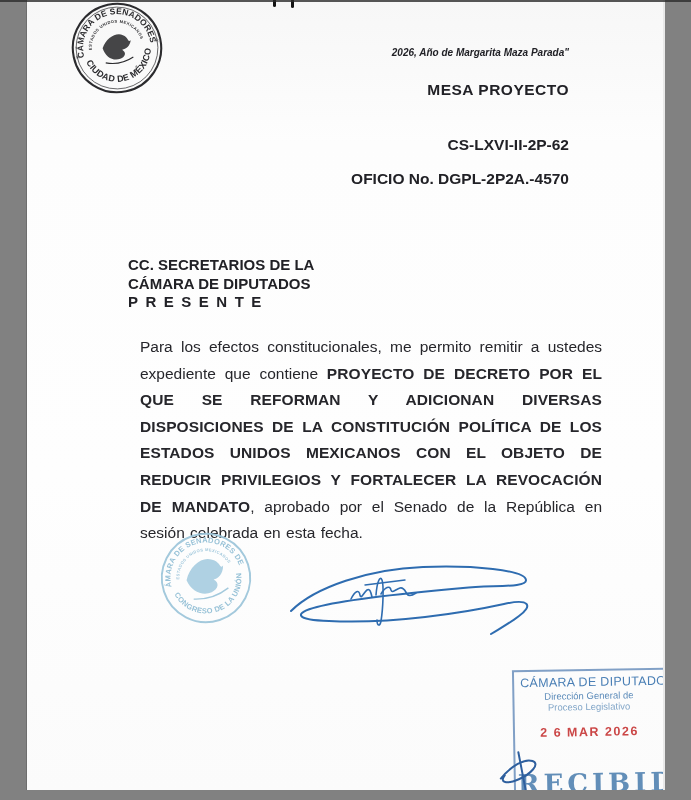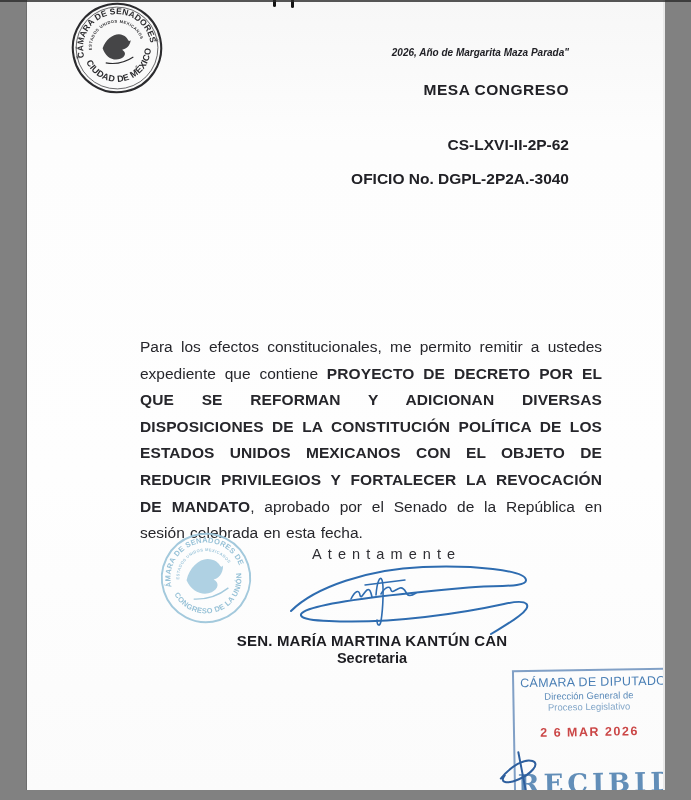--- a/index.html
+++ b/index.html
@@ -77,24 +77,29 @@
       <g>
         <path d="M -15 -3 C -9 -13 3 -17 9 -12 C 15 -8 12 -3 16 -5 C 14 1 9 3 5 3 C 9 7 7 11 1 12 C -7 13 -14 7 -15 -3 Z" fill="#2b2b2e" opacity=".88"></path>
         <path d="M -15 13 Q 0 19 15 13" stroke="#2b2b2e" stroke-width="1.2" fill="none"></path>
       </g>
     </svg>
 
     <div class="cutmark m1"></div>
     <div class="cutmark m2"></div>
 
     <div class="hdr quote">2026, Año de Margarita Maza Parada"</div>
-    <div class="hdr mesa">MESA CONGRESO</div>
+    <div class="hdr mesa">MESA PROYECTO</div>
     <div class="hdr ref">CS-LXVI-II-2P-62</div>
-    <div class="hdr oficio">OFICIO No. DGPL-2P2A.-3040</div>
+    <div class="hdr oficio">OFICIO No. DGPL-2P2A.-4570</div>
 
+    <div class="recipient">
+      <div class="r1">CC. SECRETARIOS DE LA</div>
+      <div class="r2">CÁMARA DE DIPUTADOS</div>
+      <div class="r3">PRESENTE</div>
+    </div>
 
     <p class="body-par"><span>Para los efectos constitucionales, me permito remitir a ustedes expediente que contiene </span><b>PROYECTO DE DECRETO POR EL QUE SE REFORMAN Y ADICIONAN DIVERSAS DISPOSICIONES DE LA CONSTITUCIÓN POLÍTICA DE LOS ESTADOS UNIDOS MEXICANOS CON EL OBJETO DE REDUCIR PRIVILEGIOS Y FORTALECER LA REVOCACIÓN DE MANDATO</b><span>, aprobado por el Senado de la República en sesión celebrada en esta fecha.</span></p>
 
     <svg class="seal-blue" width="96" height="96" viewBox="-50 -50 100 100">
       <circle r="46" fill="none" stroke="#9cc5da" stroke-width="2"></circle>
       <path id="scTop" d="M -37 0 A 37 37 0 0 1 37 0" fill="none"></path>
       <path id="scBot" d="M -37 0 A 37 37 0 0 0 37 0" fill="none"></path>
       <path id="scInn" d="M -28 0 A 28 28 0 0 1 28 0" fill="none"></path>
       <text font-size="7.8" font-weight="bold" fill="#8fbdd4" letter-spacing="0.3">
         <textPath href="#scTop" startOffset="50%" text-anchor="middle">CÁMARA DE SENADORES DEL</textPath>
@@ -104,36 +109,31 @@
       </text>
       <text font-size="4.2" font-weight="bold" fill="#9cc5da" letter-spacing="0.4">
         <textPath href="#scInn" startOffset="50%" text-anchor="middle">ESTADOS UNIDOS MEXICANOS</textPath>
       </text>
       <g>
         <path d="M -20 -4 C -12 -18 4 -23 12 -16 C 20 -11 16 -4 21 -7 C 18 2 12 4 7 4 C 12 9 9 15 1 16 C -9 17 -19 9 -20 -4 Z" fill="#a3cade" opacity=".95"></path>
         <path d="M -19 17 Q 0 24 19 17" stroke="#9cc5da" stroke-width="1.4" fill="none"></path>
       </g>
     </svg>
 
-    <div class="salutation">Atentamente</div>
 
     <svg class="signature" width="265" height="95" viewBox="0 0 265 95">
       <g fill="none" stroke="#2e6cb0" stroke-width="2" stroke-linecap="round" stroke-linejoin="round">
         <path d="M 14 60 C 38 36 92 18 146 16 C 196 14 248 19 249 29 C 250 37 216 34 186 37 C 130 42 70 48 40 56 C 16 62 18 69 52 70 C 116 73 186 62 227 53 C 253 47 256 55 242 65 C 233 72 222 78 214 83"></path>
         <path d="M 74 48 C 78 40 82 38 83 44 C 84 49 87 41 90 39 C 93 37 94 42 95 46" stroke-width="1.6"></path>
         <path d="M 99 44 C 100 31 103 24 105 29 C 107 34 106 58 104 70 C 103 76 100 75 100 69" stroke-width="1.6"></path>
         <path d="M 104 43 C 108 36 113 34 114 39 C 115 43 119 38 123 37 C 127 36 128 40 130 43 C 132 46 136 44 139 42" stroke-width="1.6"></path>
         <path d="M 88 34 L 128 29" stroke-width="1.4"></path>
       </g>
     </svg>
 
-    <div class="signer">
-      <div class="nm">SEN. MARÍA MARTINA KANTÚN CAN</div>
-      <div class="tl">Secretaria</div>
-    </div>
 
     <div class="stamp">
       <div class="t1">CÁMARA DE DIPUTADOS</div>
       <div class="t2">Dirección General de</div>
       <div class="t3">Proceso Legislativo</div>
       <div class="dt">2 6 MAR 2026</div>
       <div class="rec">RECIBIDO</div>
       <svg class="pencheck" width="60" height="50" viewBox="0 0 60 50">
         <g fill="none" stroke="#2e5f9e" stroke-width="2" stroke-linecap="round">
           <path d="M 6 30 C 16 18 30 10 38 13 C 46 16 36 26 24 31 C 12 36 4 34 10 27"></path>

